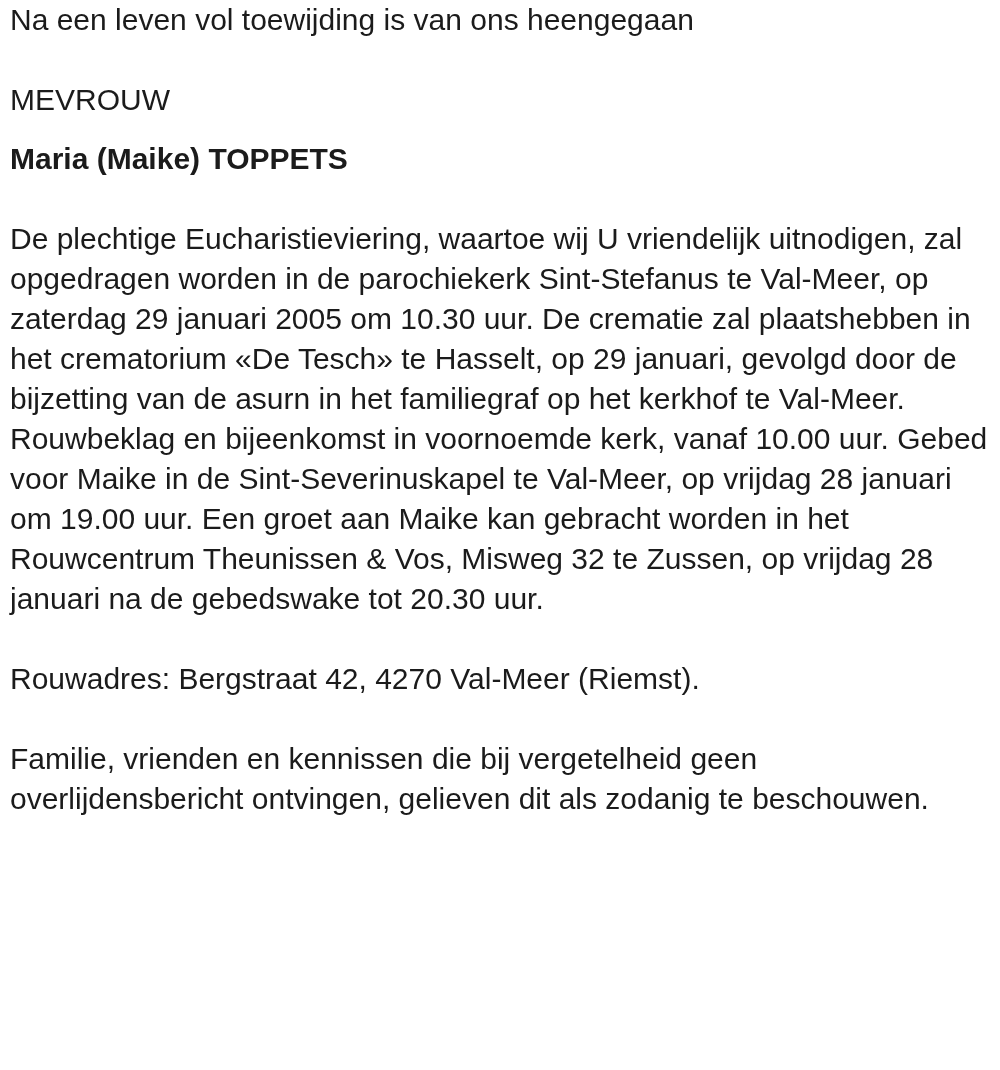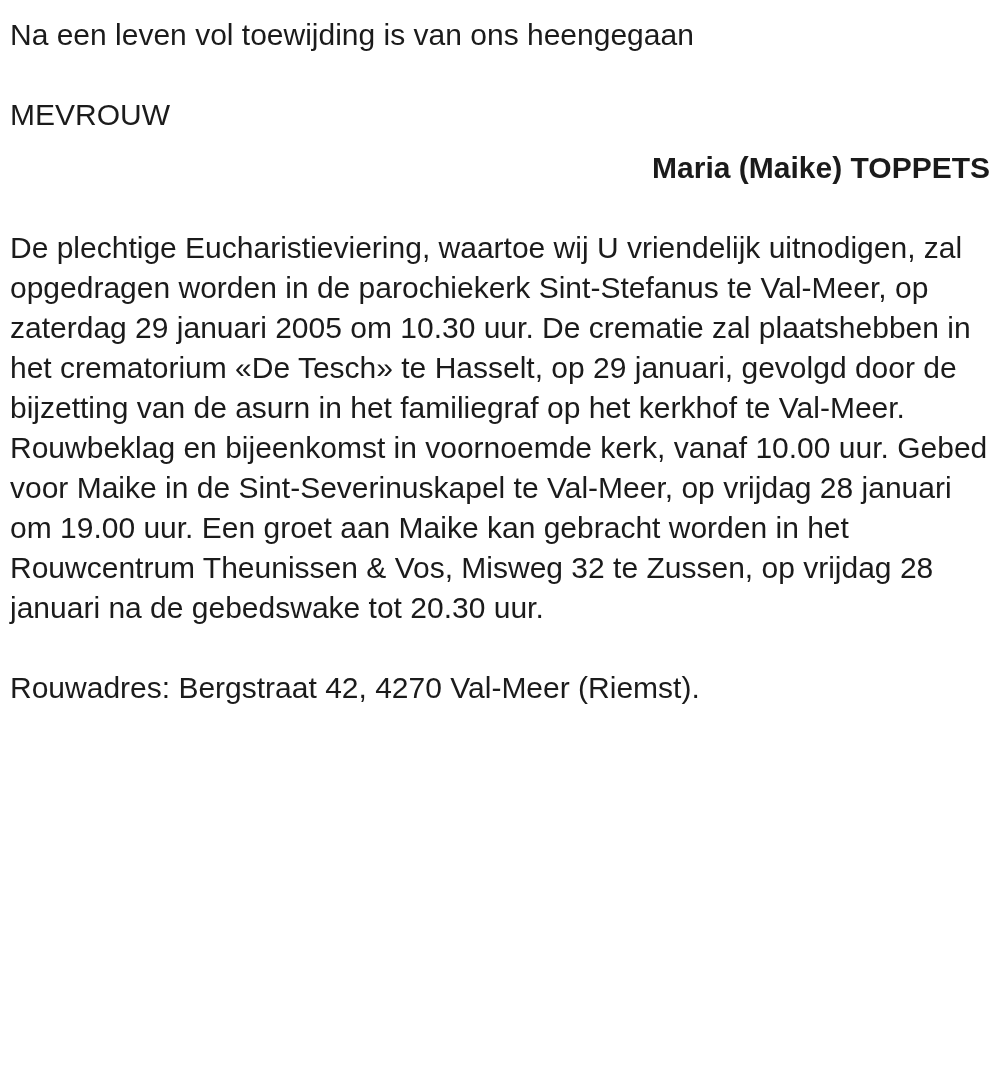--- a/index.html
+++ b/index.html
@@ -7,37 +7,36 @@
     padding: 0;
     background: #ffffff;
     width: 1000px;
     height: 1070px;
     overflow: hidden;
   }
   .document {
     box-sizing: border-box;
     width: 1000px;
     height: 1070px;
-    padding: 15px 10px;
+    padding: 0 10px;
     font-family: "Liberation Sans", sans-serif;
     font-size: 30px;
     line-height: 40px;
     color: #1b1b1b;
   }
   .document p {
     margin: 0 0 40px 0;
     white-space: pre;
     font-weight: 400;
   }
   .document p.salutation {
-    margin-bottom: 13px;
+    margin-bottom: 19px;
   }
   .document p.deceased-name {
     font-weight: 700;
-    text-align: right;
   }
   .document p.closing {
     margin-bottom: 0;
   }
 </style>
 </head>
 <body>
 
 <div class="document">
   <p class="opening">Na een leven vol toewijding is van ons heengegaan</p>
@@ -54,13 +53,15 @@
 het crematorium «De Tesch» te Hasselt, op 29 januari, gevolgd door de
 bijzetting van de asurn in het familiegraf op het kerkhof te Val-Meer.
 Rouwbeklag en bijeenkomst in voornoemde kerk, vanaf 10.00 uur. Gebed
 voor Maike in de Sint-Severinuskapel te Val-Meer, op vrijdag 28 januari
 om 19.00 uur. Een groet aan Maike kan gebracht worden in het
 Rouwcentrum Theunissen &amp; Vos, Misweg 32 te Zussen, op vrijdag 28
 januari na de gebedswake tot 20.30 uur.</p>
 
   <p class="mourning-address">Rouwadres: Bergstraat 42, 4270 Val-Meer (Riemst).</p>
 
+  <p class="closing">Familie, vrienden en kennissen die bij vergetelheid geen
+overlijdensbericht ontvingen, gelieven dit als zodanig te beschouwen.</p>
 </div>
 
 </body></html>

